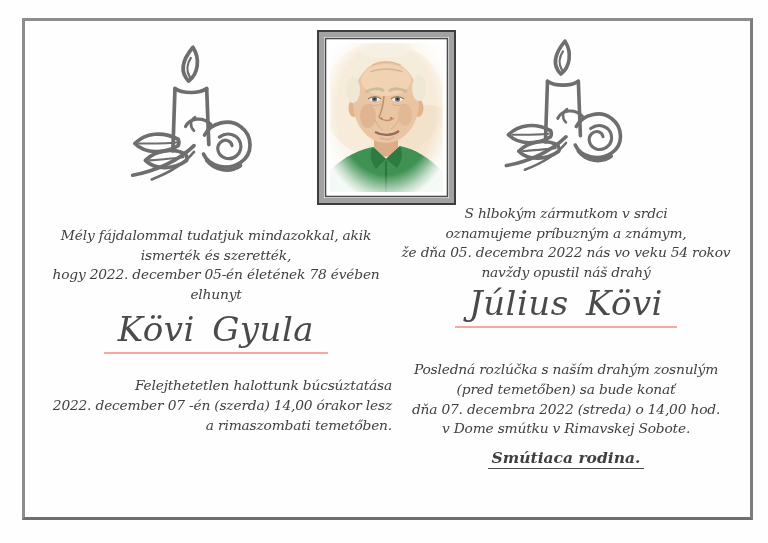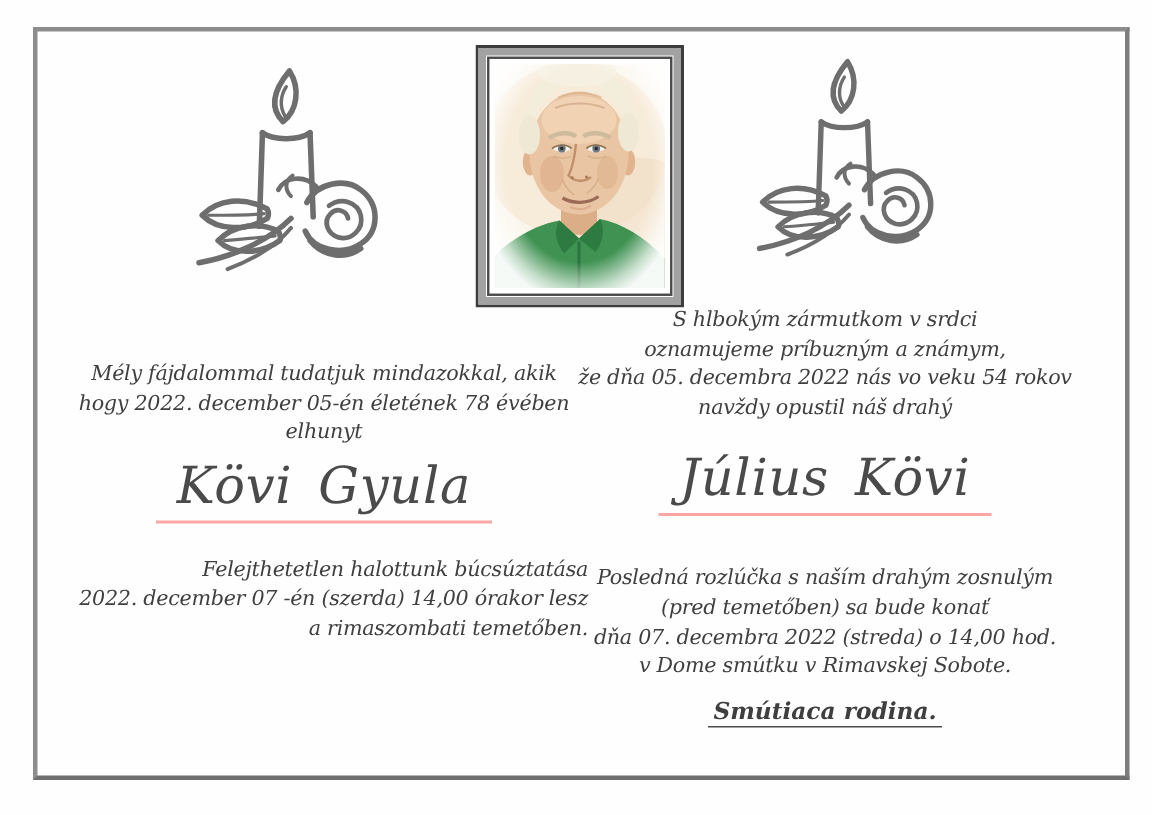--- a/index.html
+++ b/index.html
@@ -11,32 +11,32 @@
   .frame {
     position:absolute; left:22px; top:18px; width:725px; height:496px;
     border:3px solid #8d8d8d; border-bottom-color:#6f6f6f; border-right-color:#7d7d7d;
     background:#fefefe;
   }
   .deco { position:absolute; }
   .deco-left  { left:120px; top:42px; width:148px; height:148px; }
   .deco-right { left:490px; top:36px; width:152px; height:144px; }
   .photo { position:absolute; left:317px; top:30px; width:139px; height:175px; }
   .col { position:absolute; text-align:center; }
-  .col-left  { left:40px;  top:240px; width:352px; }
-  .col-right { left:372px; top:204px; width:356px; }
+  .col-left  { left:40px;  top:226px; width:352px; }
+  .col-right { left:388px; top:204px; width:356px; }
   .line {
     margin:0; font-size:13.8px; line-height:19.6px; letter-spacing:-0.2px;
     white-space:nowrap;
   }
   .name {
     margin:0; font-weight:normal; font-size:34px; line-height:42px; color:#4a4a4a;
     letter-spacing:0.5px; word-spacing:6px;
   }
   .name-left  { margin-top:4px; }
-  .name-right { margin-top:16px; }
+  .name-right { }
   .name .u { border-bottom:2px solid #fca5a5; padding:0 14px 3px; }
   .details-left  { margin-top:26px;text-align:right; }
   .details-right { margin-top:36px; }
   .signature {
     margin:0; font-weight:bold; font-size:15.5px; line-height:22px;
     white-space:nowrap;
   }
   .sig-left  { margin-top:30px; }
   .sig-right { margin-top:8px; }
   .signature .u { border-bottom:1.5px solid #4a4a4a; padding:0 4px 1px; }
@@ -134,20 +134,21 @@
       <path d="M58 90 C60 95 63 98 66 100" stroke="#d2a87f" stroke-width="1" fill="none" opacity="0.8"></path>
       <path d="M82 89 C80 94 77 97 74 99" stroke="#d2a87f" stroke-width="1" fill="none" opacity="0.8"></path>
       <path d="M58 102 C65 106 75 106 82 101" stroke="#9c6b58" stroke-width="2.2" fill="none"></path>
       <path d="M63 108 C68 110 73 110 77 107" stroke="#d7a88a" stroke-width="1.4" fill="none" opacity="0.8"></path>
       <rect x="13" y="13" width="113" height="149" fill="url(#vg)"></rect>
     </g>
   </svg>
 
   <div class="col col-left">
     <p class="line">Mély fájdalommal tudatjuk mindazokkal, akik</p>
+    <p class="line">ismerték és szerették,</p>
     <p class="line">hogy 2022. december 05-én életének 78 évében</p>
     <p class="line">elhunyt</p>
     <h1 class="name name-left"><span class="u">Kövi Gyula</span></h1>
     <div class="details details-left">
       <p class="line">Felejthetetlen halottunk búcsúztatása</p>
       <p class="line">2022. december 07 -én (szerda) 14,00 órakor lesz</p>
       <p class="line">a rimaszombati temetőben.</p>
     </div>
   </div>
 

